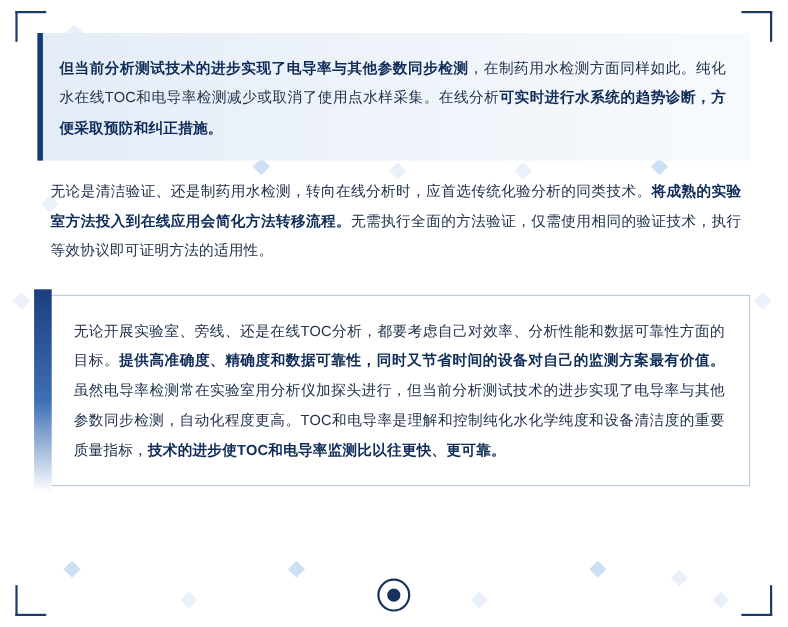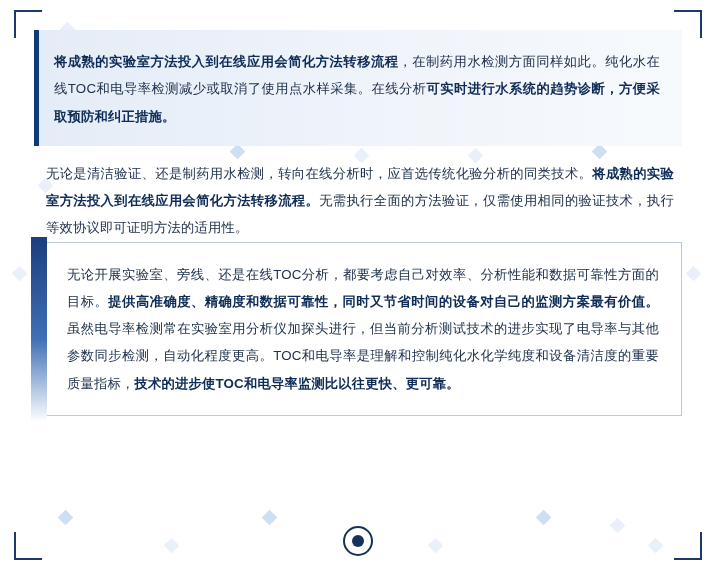--- a/index.html
+++ b/index.html
@@ -64,20 +64,21 @@
 
   
   .para-plain {
     margin-top: 14px;
     padding: 0 8px 0 12px;
   }
 
   
   .panel-two {
     position: relative;
+    margin-top: 26px;
     border: 1px solid #b9c9de;
     background: #ffffff;
     padding: 18px 22px 18px 32px;
     box-sizing: border-box;
   }
   .panel-two::before {
     content: "";
     position: absolute;
     left: -4px; top: -6px;
     width: 16px;
@@ -145,21 +146,21 @@
 <div class="diamond light" style="left:612px; top:520px;"></div>
 
 <div class="bracket tl"></div>
 <div class="bracket tr"></div>
 <div class="bracket bl"></div>
 <div class="bracket br"></div>
 
 <div class="content">
 
   <div class="panel-one">
-    <p class="txt"><span class="b">将成熟的实验室方法投入到在线应用会简化方法转移流程</span><span>，在制药用水检测方面同样如此。纯化水在线TOC和电导率检测减少或取消了使用点水样采集。在线分析</span><span class="b">可实时进行水系统的趋势诊断，方便采取预防和纠正措施。</span></p>
+    <p class="txt"><span class="b">但当前分析测试技术的进步实现了电导率与其他参数同步检测</span><span>，在制药用水检测方面同样如此。纯化水在线TOC和电导率检测减少或取消了使用点水样采集。在线分析</span><span class="b">可实时进行水系统的趋势诊断，方便采取预防和纠正措施。</span></p>
   </div>
 
   <div class="para-plain">
     <p class="txt"><span>无论是清洁验证、还是制药用水检测，转向在线分析时，应首选传统化验分析的同类技术。</span><span class="b">将成熟的实验室方法投入到在线应用会简化方法转移流程。</span><span>无需执行全面的方法验证，仅需使用相同的验证技术，执行等效协议即可证明方法的适用性。</span></p>
   </div>
 
   <div class="panel-two">
     <p class="txt"><span>无论开展实验室、旁线、还是在线TOC分析，都要考虑自己对效率、分析性能和数据可靠性方面的目标。</span><span class="b">提供高准确度、精确度和数据可靠性，同时又节省时间的设备对自己的监测方案最有价值。</span><span>虽然电导率检测常在实验室用分析仪加探头进行，但当前分析测试技术的进步实现了电导率与其他参数同步检测，自动化程度更高。TOC和电导率是理解和控制纯化水化学纯度和设备清洁度的重要质量指标，</span><span class="b">技术的进步使TOC和电导率监测比以往更快、更可靠。</span></p>
   </div>
 

